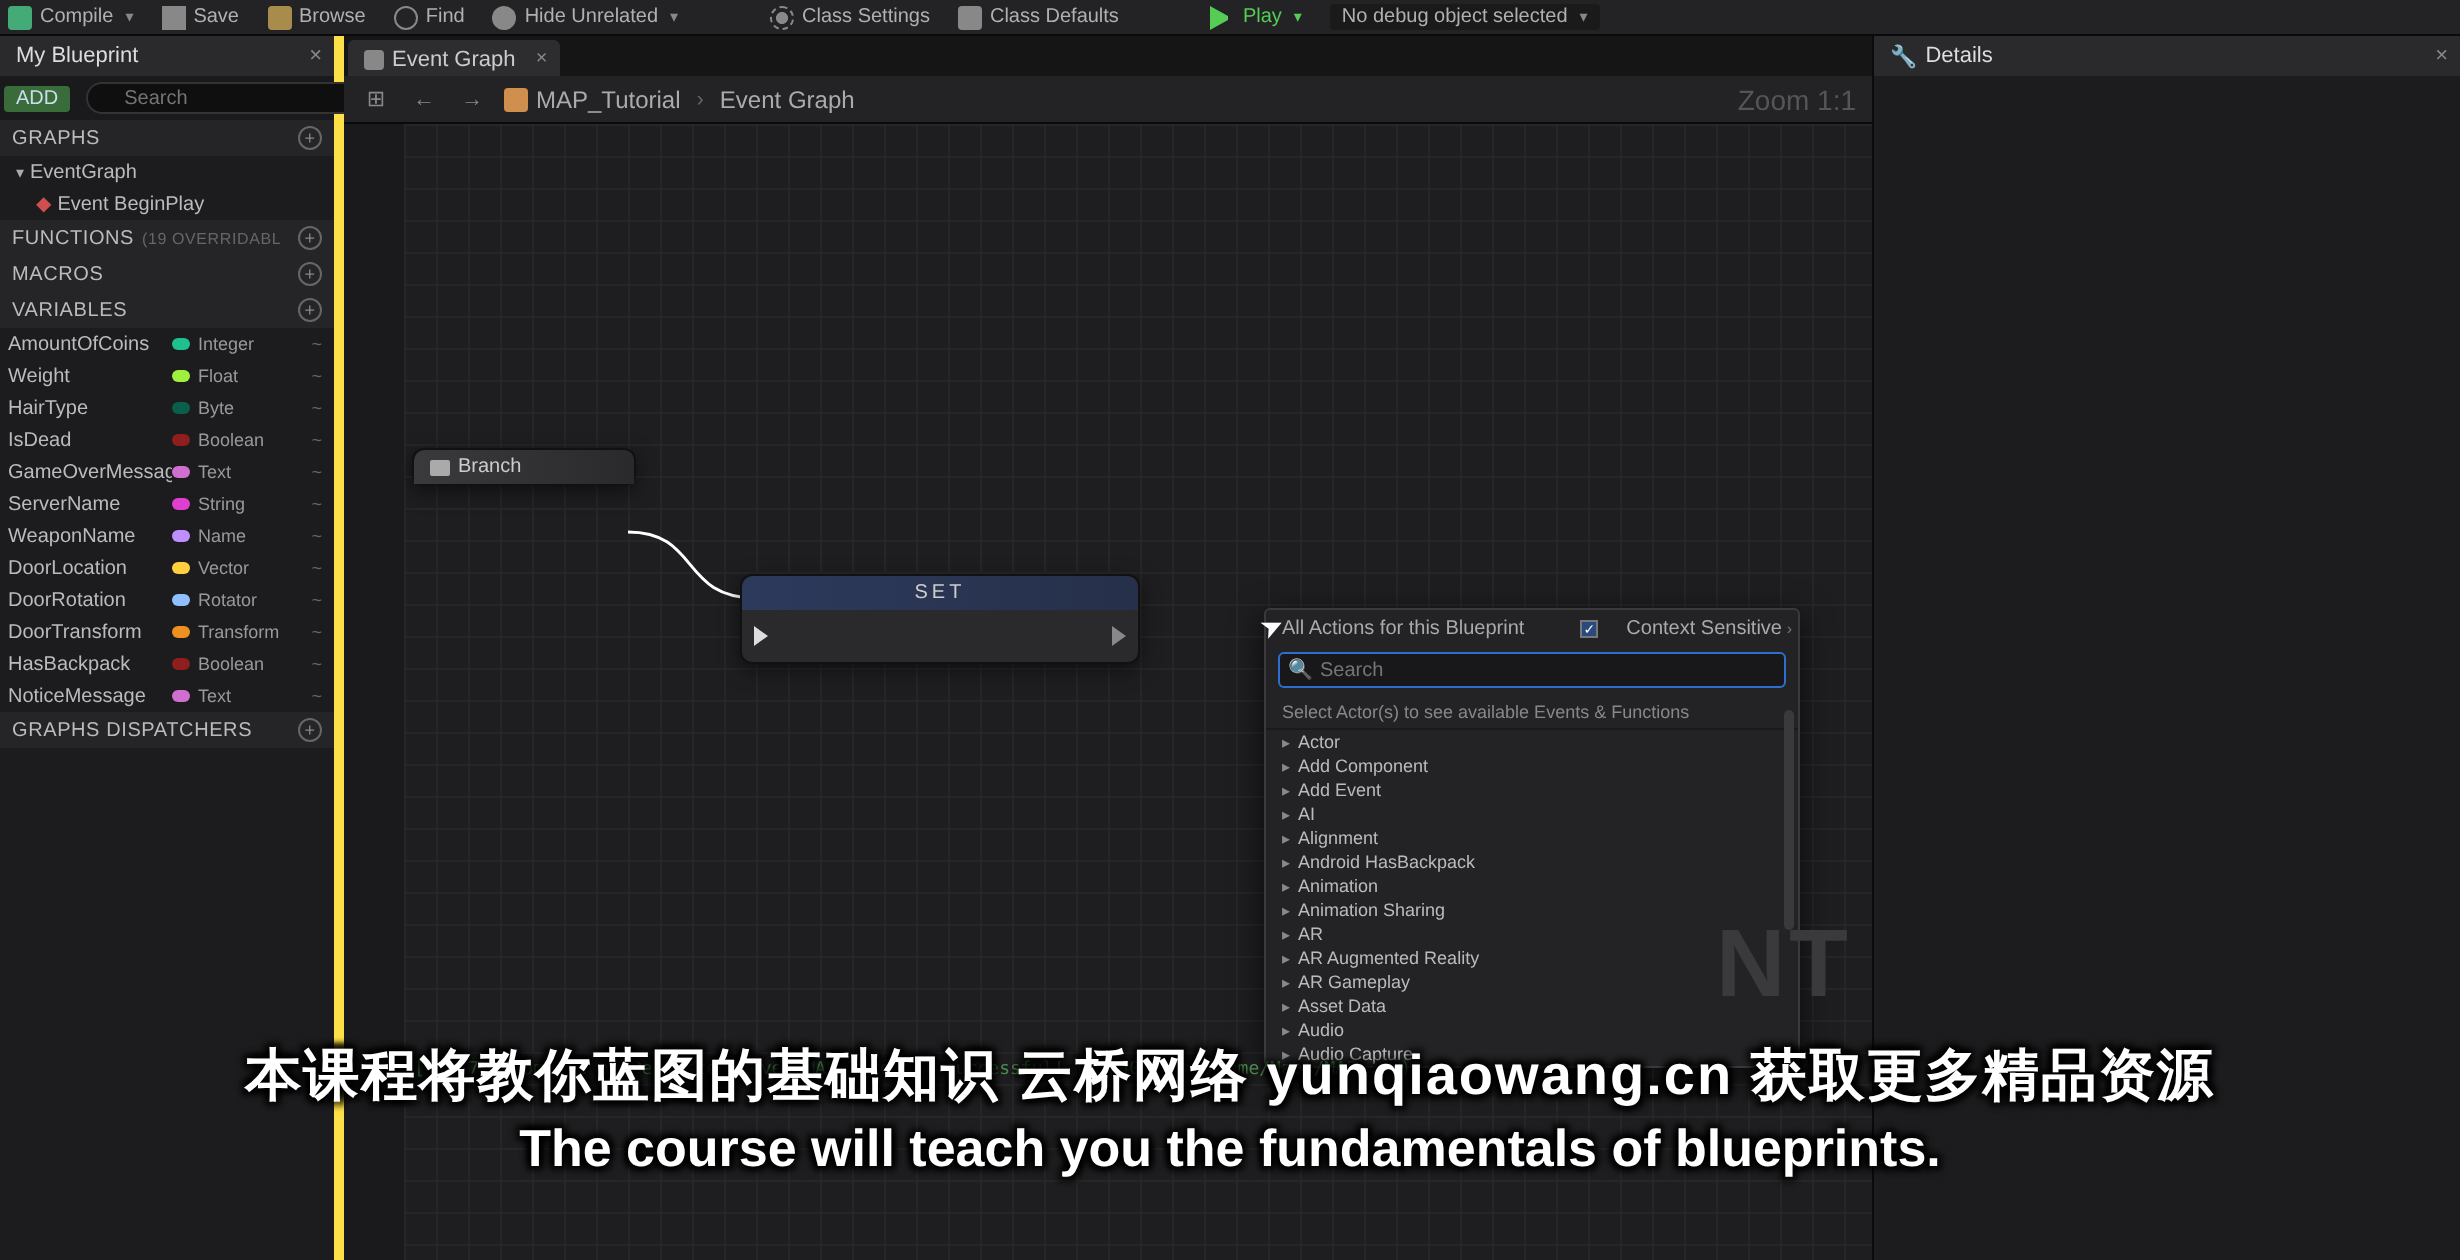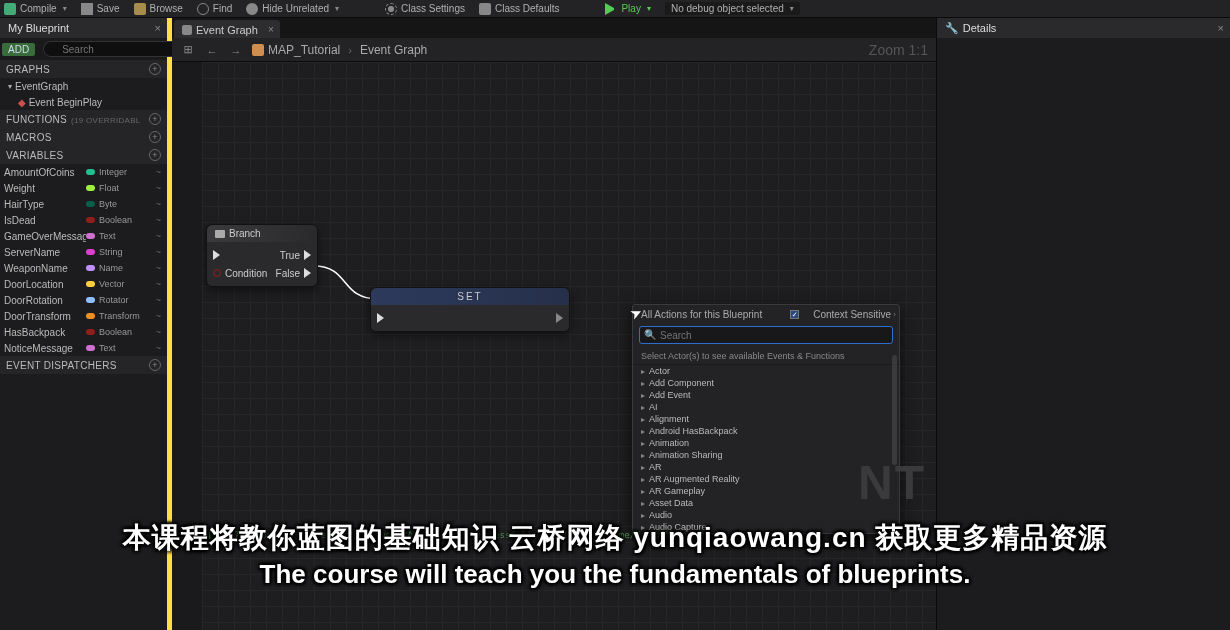--- a/index.html
+++ b/index.html
@@ -292,21 +292,21 @@
         </div>
         <div class="var-row">
           <span class="vname">NoticeMessage</span>
           <span class="pill type-text"></span>
           <span class="vtype">Text</span>
           <span class="eye">~</span>
         </div>
       </div>
 
     <div class="section-header">
-      <span>EVENT DISPATCHERS</span>
+      <span>GRAPHS DISPATCHERS</span>
       <span class="plus-circle">+</span>
     </div>
   </div>
 
   <div class="center-panel">
     <div class="center-tabs">
       <div class="center-tab">
         <span class="ico-graph"></span>
         <span>Event Graph</span>
         <span class="close">×</span>
@@ -331,39 +331,20 @@
 
       <svg class="wire" style="left:108px; top:195px;" width="80" height="50">
         <path d="M 4 9 C 40 9, 30 42, 68 42" stroke="#fff" stroke-width="1.5" fill="none"></path>
       </svg>
 
       <div class="node node-branch">
         <div class="node-header">
           <span class="branch-ico"></span>
           <span>Branch</span>
         </div>
-        <div class="node-body">
-          <div class="pin-row">
-            <span class="exec-pin"></span>
-            <span style="margin-left:auto;display:flex;align-items:center;gap:4px">
-                <span class="pin-label">True</span>
-                <span class="exec-pin out"></span>
-              </span>
-          </div>
-          <div class="pin-row">
-            <span style="display:flex;align-items:center;gap:4px">
-                <span class="data-pin"></span>
-                <span class="pin-label">Condition</span>
-              </span>
-            <span style="display:flex;align-items:center;gap:4px">
-                <span class="pin-label">False</span>
-                <span class="exec-pin out"></span>
-              </span>
-          </div>
-        </div>
       </div>
 
       <div class="node node-set">
         <div class="node-header">
           <span>SET</span>
         </div>
         <div class="node-body">
           <div class="pin-row">
             <span class="exec-pin"></span>
             <span class="exec-pin out" style="border-left-color:#888"></span>

